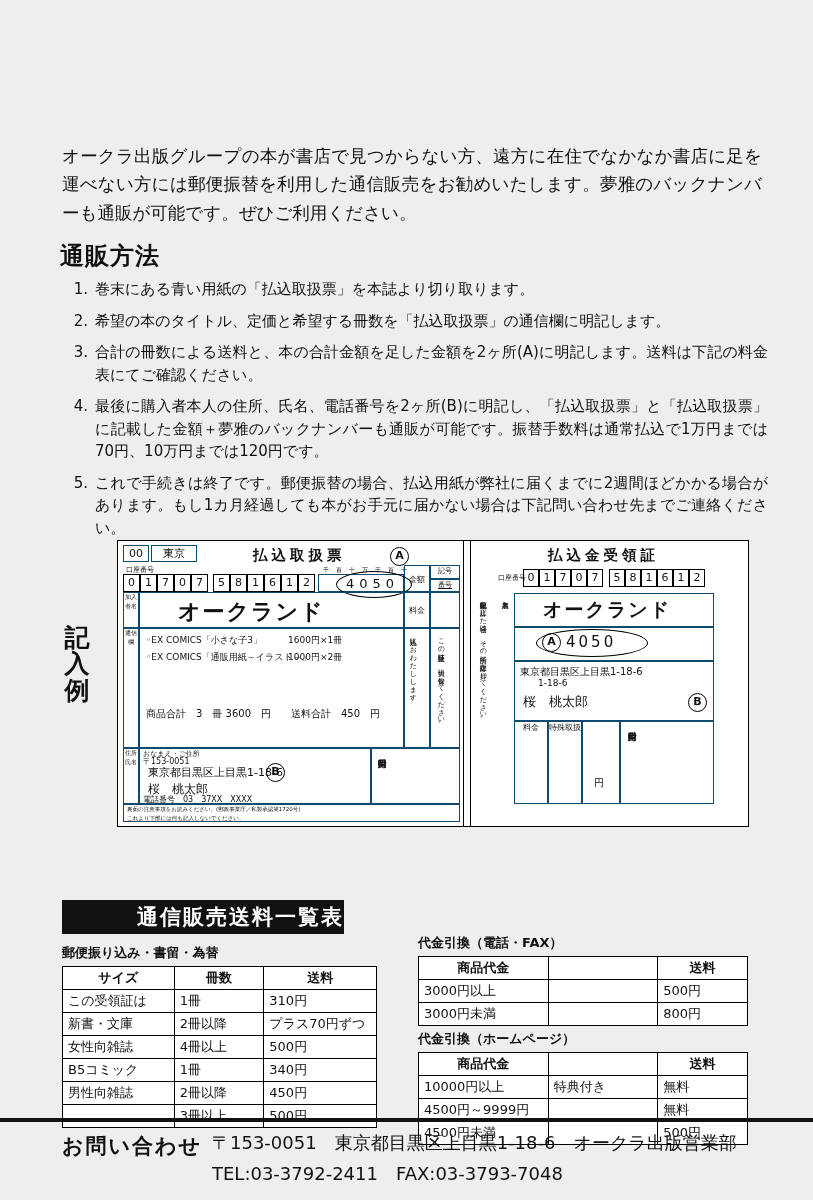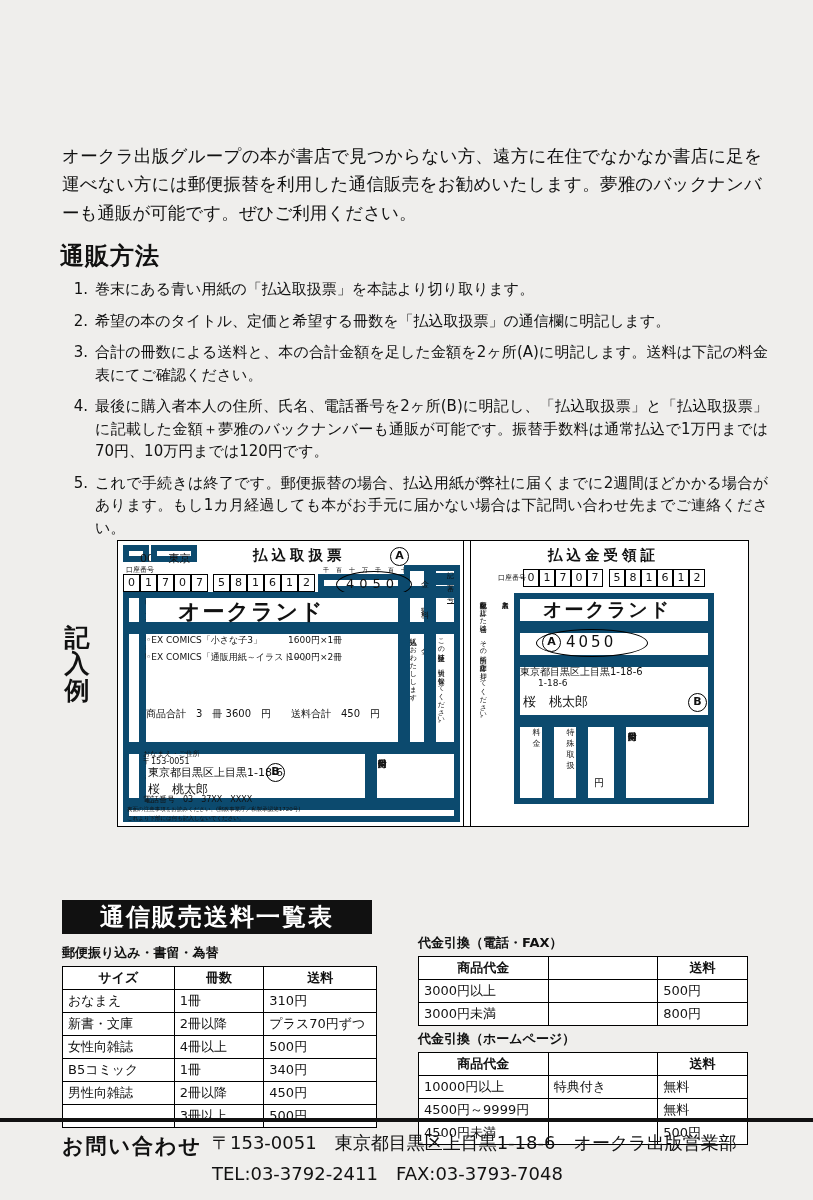--- a/index.html
+++ b/index.html
@@ -47,21 +47,21 @@
   .form-box{
     position:absolute;left:55px;top:5px;width:630px;height:285px;
     border:1px solid #000;background:#fff;
   }
   .form-box .vline{position:absolute;top:0;bottom:0;width:1px;background:#000;}
   .fb-hdr{
     position:absolute;font-size:14.5px;font-weight:bold;letter-spacing:4px;
   }
   .mini{font-size:7px;line-height:1.15;}
   .tiny{font-size:5.5px;line-height:1.1;}
-  .cell{position:absolute;border:6px solid #0c4a6e;box-sizing:border-box;padding-left:11px;}
+  .cell{position:absolute;border:1px solid #0c4a6e;box-sizing:border-box;}
   .digit{
     position:absolute;border:1px solid #000;box-sizing:border-box;
     font-size:11px;text-align:center;line-height:16px;
   }
   .hand{
     font-family:"DejaVu Sans","Liberation Sans",sans-serif;
     font-size:11px;
   }
   .big-hand{font-size:22px;font-weight:bold;letter-spacing:2px;}
   .circ{
@@ -72,23 +72,23 @@
     position:absolute;border:1.6px solid #000;border-radius:50%;
   }
   .vtext{
     position:absolute;writing-mode:vertical-rl;text-orientation:upright;
     font-size:7px;line-height:1.25;
   }
   .vtext.s9{font-size:9px;}
 
   
   .banner{
-    position:absolute;top:900px;left:62px;width:310px;height:34px;
-    background:#111;color:#fff;font-size:24px;font-weight:bold;
-    letter-spacing:2px;text-align:center;line-height:34px;
+    position:absolute;top:900px;left:62px;width:282px;height:34px;
+    background:#111;color:#fff;font-size:21px;font-weight:bold;
+    letter-spacing:2px;text-align:right;line-height:34px;
   }
   .tbl-cap{position:absolute;font-size:13px;font-weight:bold;}
   table.g{border-collapse:collapse;position:absolute;font-size:13px;background:#fff;}
   table.g td,table.g th{border:1px solid #000;padding:2px 5px;height:17px;box-sizing:border-box;}
   table.g th{font-weight:bold;text-align:center;background:#fff;}
   .foot-title{
     position:absolute;left:62px;top:1132px;font-size:21px;font-weight:bold;letter-spacing:2px;
   }
   .foot-l1{position:absolute;left:212px;top:1131px;font-size:18px;}
   .foot-l2{position:absolute;left:212px;top:1162px;font-size:18px;}
@@ -246,21 +246,21 @@
   <div class="tbl-cap" style="top:944px;left:62px;">郵便振り込み・書留・為替</div>
 
   <table class="g" style="top:966px;left:62px;width:315px;">
     <tbody>
         <tr>
       <th style="width:112px;">サイズ</th>
       <th style="width:90px;">冊数</th>
       <th style="width:113px;">送料</th>
     </tr>
     <tr>
-      <td>おなまえ</td>
+      <td>この受領証は</td>
       <td>1冊</td>
       <td>310円</td>
     </tr>
     <tr>
       <td>新書・文庫</td>
       <td>2冊以降</td>
       <td>プラス70円ずつ</td>
     </tr>
     <tr>
       <td>女性向雑誌</td>

